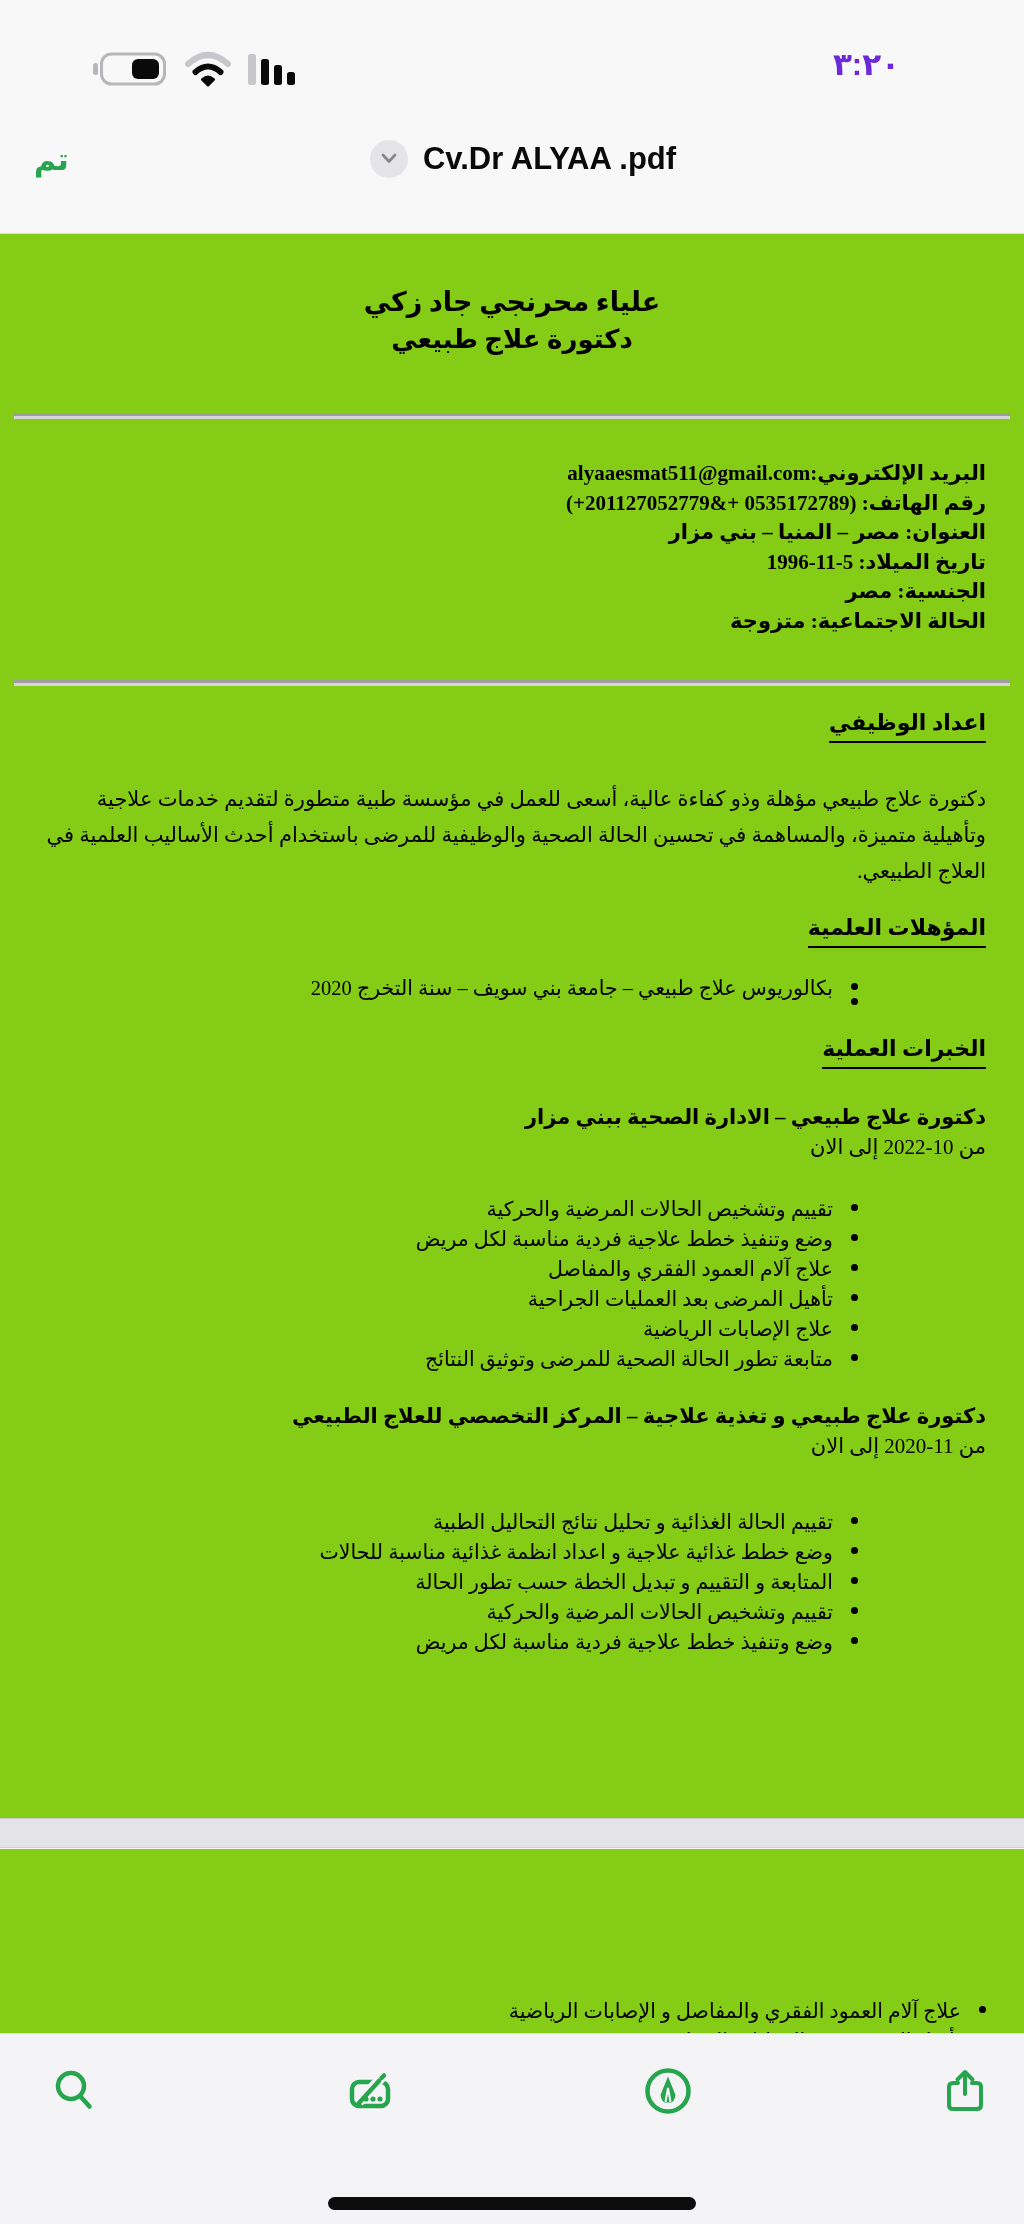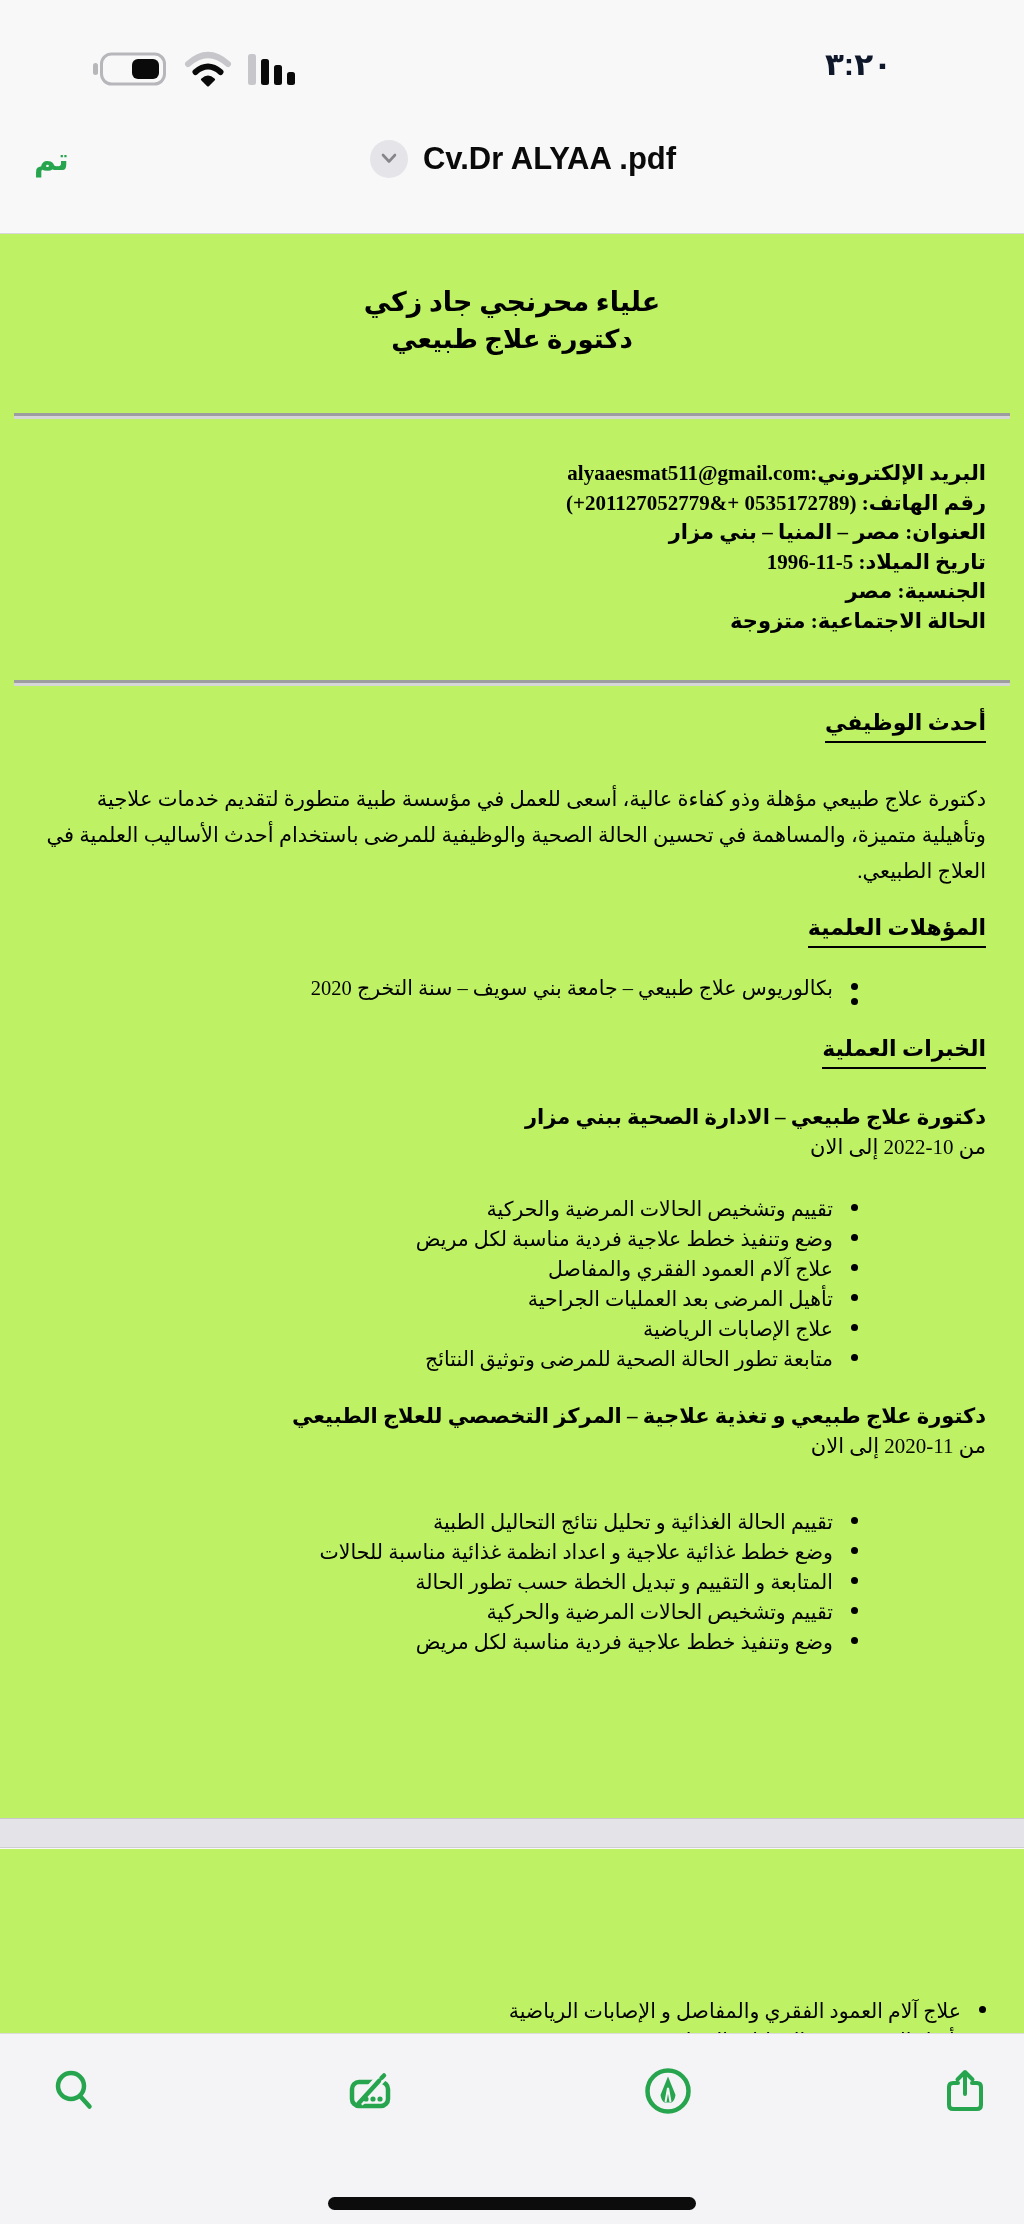--- a/index.html
+++ b/index.html
@@ -5,30 +5,30 @@
   html,body{margin:0;padding:0;}
   body{
     width:1024px;height:2224px;position:relative;overflow:hidden;
     background:#f8f8f9;
     font-family:"Liberation Sans","DejaVu Sans",sans-serif;
     -webkit-font-smoothing:antialiased;
   }
   
   .status-bar{position:absolute;top:0;left:0;width:100%;height:110px;background:#f8f8f9;}
   .status-icons{position:absolute;left:92px;top:52px;display:flex;align-items:center;gap:16px;height:38px;}
-  .status-time{position:absolute;right:132px;top:46px;font-size:31px;font-weight:700;color:#0f172a;direction:rtl;letter-spacing:1px;}
+  .status-time{position:absolute;right:124px;top:46px;font-size:31px;font-weight:700;color:#6d28d9;direction:rtl;letter-spacing:1px;}
   
   .nav-header{position:absolute;top:110px;left:0;width:100%;height:124px;background:#f8f8f9;border-bottom:1px solid #d9d9dd;box-sizing:border-box;}
   .done-btn{position:absolute;left:28px;top:28px;color:#27a54e;font-size:30px;font-weight:600;background:none;border:none;padding:4px 6px;font-family:inherit;cursor:pointer;}
   .title-group{position:absolute;left:11px;top:30px;width:100%;display:flex;justify-content:center;align-items:center;gap:15px;pointer-events:none;}
   .chev-circle{width:38px;height:38px;border-radius:50%;background:#e4e4e9;display:flex;align-items:center;justify-content:center;pointer-events:auto;border:none;cursor:pointer;flex:0 0 auto;}
   .nav-title{font-size:31px;font-weight:600;color:#0a0a0a;white-space:nowrap;}
   
   .doc-font{font-family:"Liberation Serif","DejaVu Serif","DejaVu Sans",serif;color:#000;}
-  .page{position:absolute;left:0;width:1024px;background:#bef264;box-sizing:border-box;padding:0 38px;direction:rtl;}
+  .page{position:absolute;left:0;width:1024px;background:#84cc16;box-sizing:border-box;padding:0 38px;direction:rtl;}
   .page1{top:234px;height:1584px;}
   .page-gap{position:absolute;top:1818px;left:0;width:100%;height:30px;background:#e4e4e8;border-top:1px solid #c9c9cd;border-bottom:1px solid #cfcfd3;box-sizing:border-box;}
   .page2{top:1849px;height:375px;}
   .cv-name{margin:0;padding-top:49px;text-align:center;font-size:27px;font-weight:700;line-height:38px;}
   .cv-title{margin:0;text-align:center;font-size:26px;font-weight:700;line-height:38px;}
   .rule{height:6px;border:none;margin:54px -24px 0;background:linear-gradient(to bottom,#9d9da1 0 50%,#d6d6d9 50% 100%);}
   .rule2{margin-top:44px;}
   .contact{margin-top:40px;font-size:21px;font-weight:700;line-height:29.5px;text-align:right;}
   .sec-heading{margin:0;font-size:22px;font-weight:700;}
   .sec-heading span{display:inline-block;border-bottom:2px solid #000;padding-bottom:5px;}
@@ -109,21 +109,21 @@
   <div><span>البريد الإلكتروني:</span><span dir="ltr" class="ltr-run">alyaaesmat511@gmail.com</span></div>
       <div><span>رقم الهاتف: </span><span dir="ltr" class="ltr-run">(+201127052779&amp;+ 0535172789)</span></div>
       <div><span>العنوان: مصر – المنيا – بني مزار</span></div>
       <div><span>تاريخ الميلاد: </span><span dir="ltr" class="ltr-run">1996-11-5</span></div>
       <div><span>الجنسية: مصر</span></div>
       <div><span>الحالة الاجتماعية: متزوجة</span></div>
     </div>
 
   <hr class="rule rule2">
 
-  <h3 class="sec-heading mt-obj"><span>أحدث الوظيفي</span></h3>
+  <h3 class="sec-heading mt-obj"><span>اعداد الوظيفي</span></h3>
   <p class="para">دكتورة  علاج طبيعي مؤهلة وذو كفاءة عالية، أسعى للعمل في مؤسسة طبية متطورة لتقديم خدمات علاجية وتأهيلية متميزة، والمساهمة في تحسين الحالة الصحية والوظيفية للمرضى باستخدام أحدث الأساليب العلمية في العلاج الطبيعي.</p>
 
   <h3 class="sec-heading mt-qual"><span>المؤهلات العلمية</span></h3>
   <div class="blist">
 
       <div class="bullet-row">
         <span class="dot"></span>
         <span><span>بكالوريوس علاج طبيعي – جامعة بني سويف – سنة التخرج </span><span dir="ltr" class="ltr-run">2020</span></span>
       </div>
 

